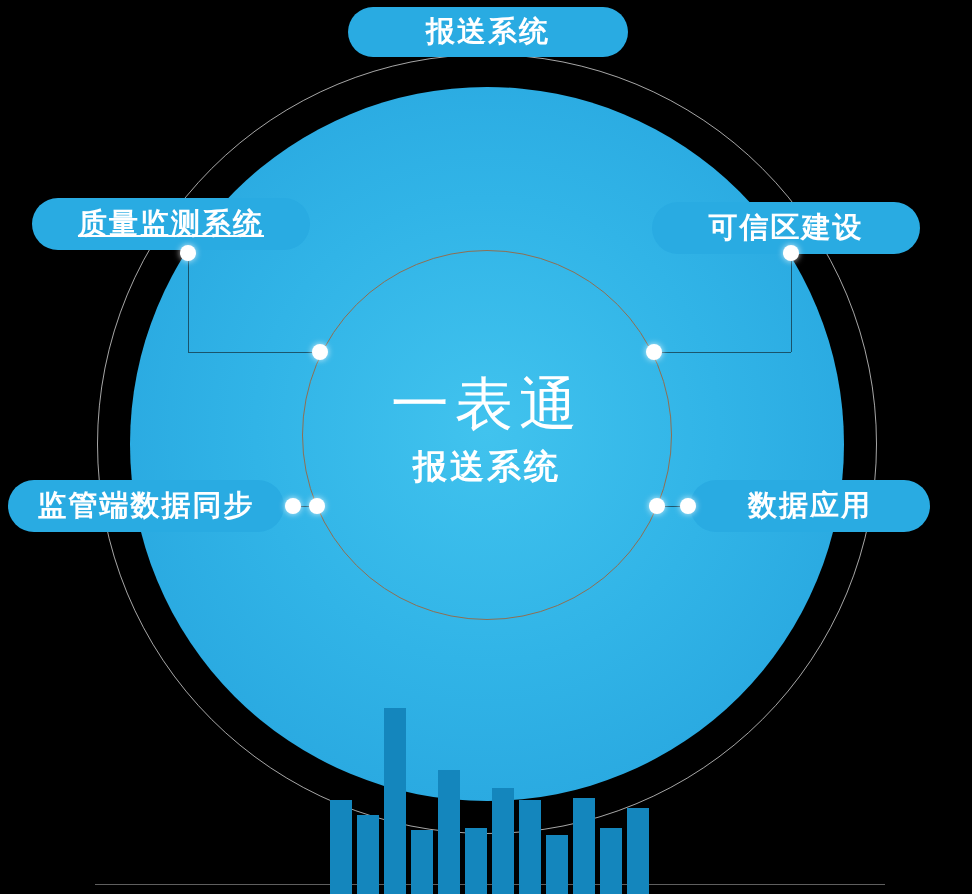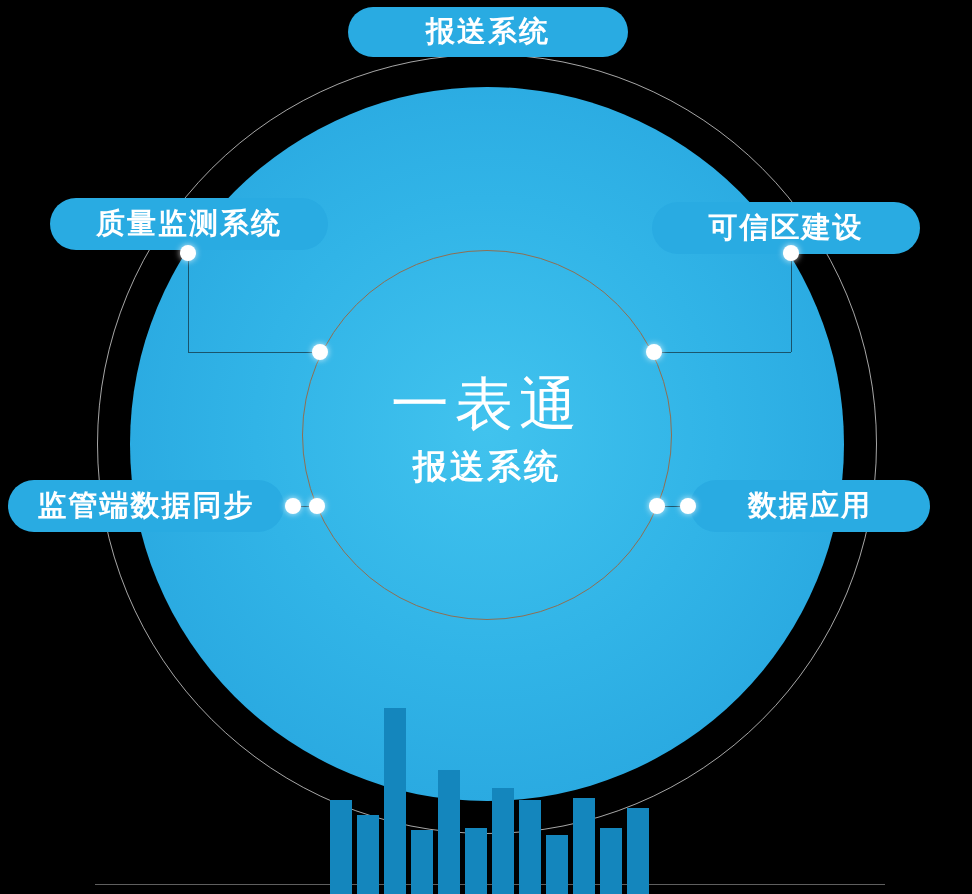--- a/index.html
+++ b/index.html
@@ -30,21 +30,21 @@
   }
   .center-title { font-size:58px; font-weight:normal; letter-spacing:6px; line-height:1.1; }
   .center-subtitle { font-size:34px; font-weight:bold; letter-spacing:3px; margin-top:8px; }
 
   .pill {
     position:absolute; background:#29abe2; border-radius:28px; color:#fff;
     font-size:29px; font-weight:bold; letter-spacing:2px;
     display:flex; align-items:center; justify-content:center; z-index:5;
   }
   .pill-top         { left:348px; top:7px;   width:280px; height:50px; }
-  .pill-upper-left  { left:50px;  top:198px; width:278px; height:52px; }
+  .pill-upper-left  { left:32px;  top:198px; width:278px; height:52px;text-decoration:underline; }
   .pill-upper-right { left:652px; top:202px; width:268px; height:52px; }
   .pill-left        { left:8px;   top:480px; width:276px; height:52px; }
   .pill-right       { left:690px; top:480px; width:240px; height:52px; }
 
   .dot {
     position:absolute; width:16px; height:16px; border-radius:50%;
     background:#fff; box-shadow:0 0 6px rgba(255,255,255,0.8);
     transform:translate(-50%,-50%); z-index:6;
   }
   .line { position:absolute; background:rgba(10,10,10,0.55); z-index:3; }

